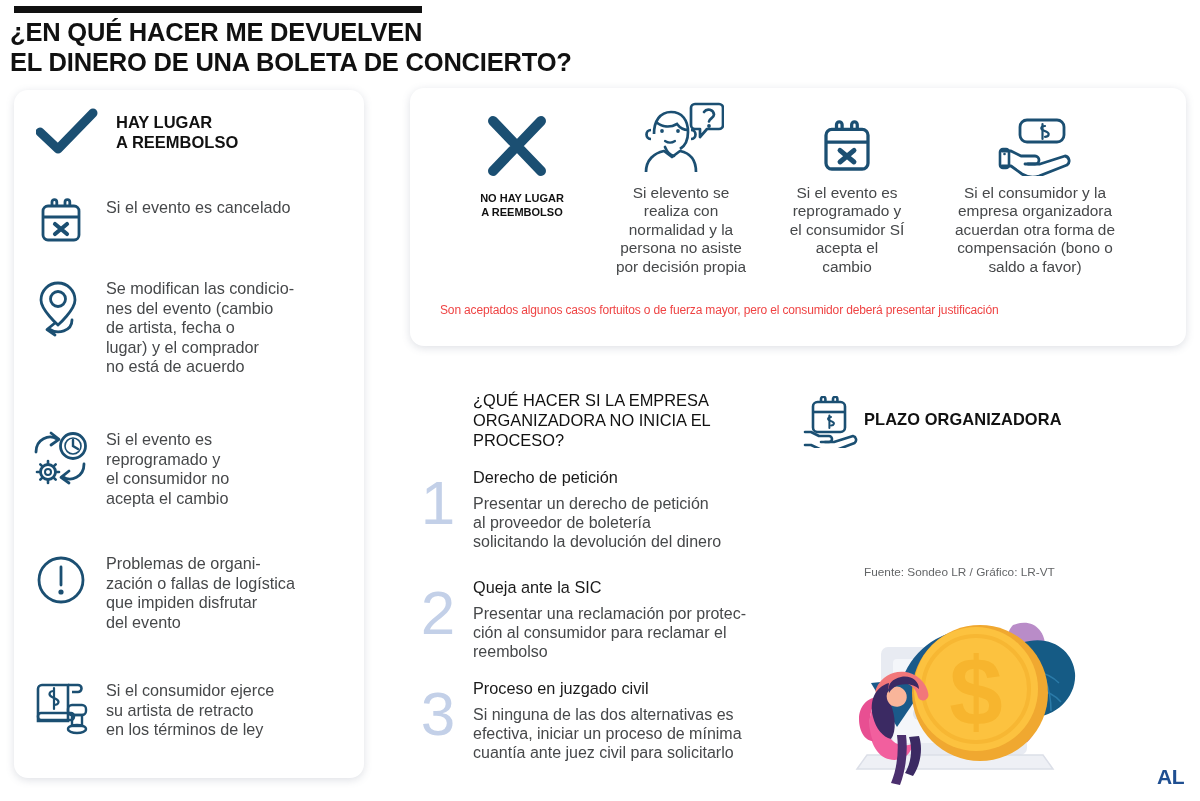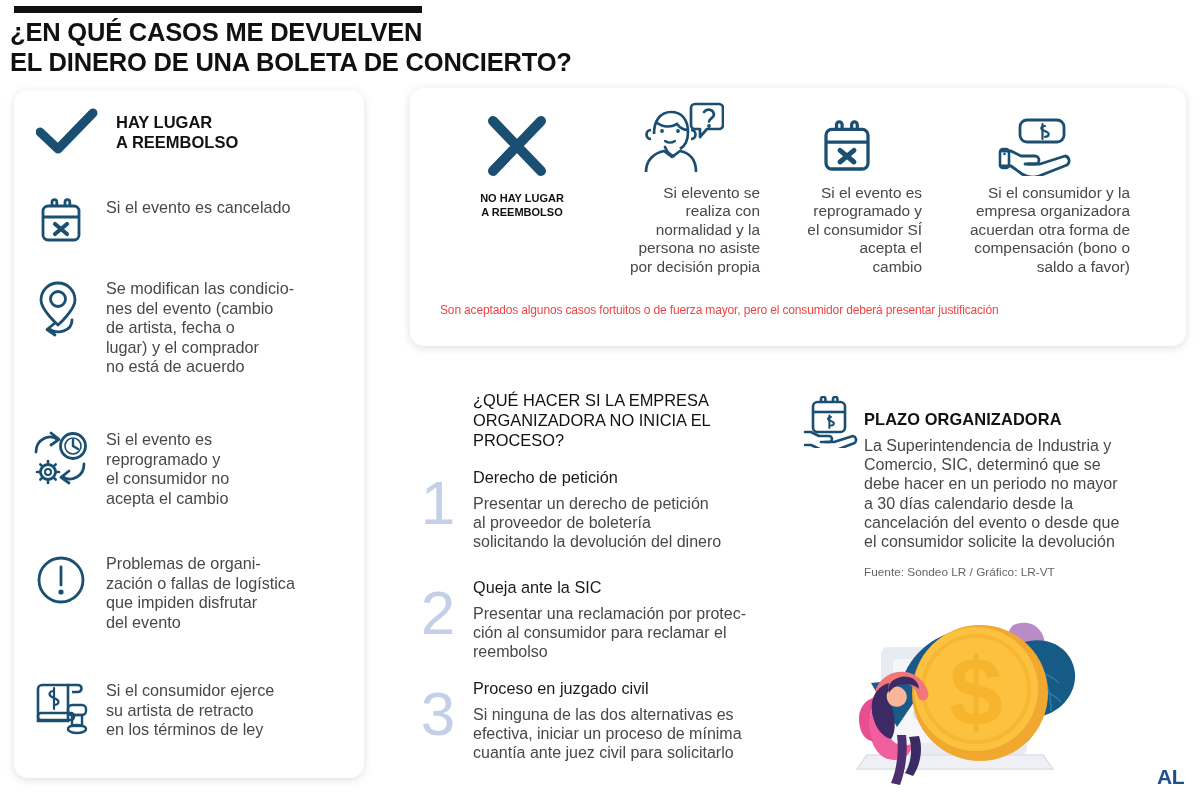--- a/index.html
+++ b/index.html
@@ -46,21 +46,21 @@
   #lrow-5{top:679px;}
 
   
   .nr-x{position:absolute;left:485px;top:115px;}
   .nr-title{
     position:absolute;left:447px;top:192px;width:150px;text-align:center;
     font-size:11px;font-weight:bold;color:#111111;line-height:1.24;
   }
   .nr-col{position:absolute;text-align:center;}
   .nr-col .ico{height:78px;display:flex;align-items:flex-end;justify-content:center;}
-  .nr-col .txt{font-size:15.4px;line-height:1.2;color:#46484a;margin-top:8px;text-align:right;}
+  .nr-col .txt{font-size:15.4px;line-height:1.2;color:#46484a;margin-top:8px;}
   #nr-c1{left:602px;top:98px;width:158px;}
   #nr-c2{left:772px;top:98px;width:150px;}
   #nr-c3{left:940px;top:98px;width:190px;}
 
   .nr-foot{
     position:absolute;left:440px;top:303px;width:720px;text-align:left;
     font-size:12px;color:#ef4444;letter-spacing:-0.15px;
   }
 
   
@@ -103,21 +103,21 @@
   }
   svg{display:block;}
 </style>
 </head>
 <body>
 
 <div class="stage">
 
   <div class="hdr-rule"></div>
   <div class="hdr-title">
-    <div>¿EN QUÉ CASOS ME DEVUELVEN</div>
+    <div>¿EN QUÉ HACER ME DEVUELVEN</div>
     <div>EL DINERO DE UNA BOLETA DE CONCIERTO?</div>
   </div>
 
   <div class="card" id="card-left"></div>
 
   <div class="yes-head">
     <span>
       <svg width="62" height="48" viewBox="0 0 62 48">
         <path d="M4 24 L22 41 L57 5" fill="none" stroke="#1b4f72" stroke-width="9" stroke-linecap="round" stroke-linejoin="round"></path>
       </svg>
@@ -331,26 +331,20 @@
       <line x1="10" y1="16" x2="42" y2="16" stroke="#1b4f72" stroke-width="2.6"></line>
       <path d="M18 7 V3 a2.2 2.2 0 0 1 4.4 0 V7" fill="none" stroke="#1b4f72" stroke-width="2.6"></path>
       <path d="M30 7 V3 a2.2 2.2 0 0 1 4.4 0 V7" fill="none" stroke="#1b4f72" stroke-width="2.6"></path>
       <path d="M28 21 c-3.2 0-4 2.4-1.2 3.6 l2.4 1 c2.8 1.3 2 4-1.2 4" fill="none" stroke="#1b4f72" stroke-width="2" stroke-linecap="round"></path>
       <line x1="26.4" y1="19.5" x2="26.4" y2="32" stroke="#1b4f72" stroke-width="2" stroke-linecap="round"></line>
       <path d="M2 36 h6 l8 4 h10 a3 3 0 0 1 0 6 h-8" fill="none" stroke="#1b4f72" stroke-width="2.6" stroke-linejoin="round" stroke-linecap="round"></path>
       <path d="M22 46 h9 l19-6 a4 4 0 0 1 1.6 7 l-21 8 c-4.6 1.6-9.2 .8-13-1.6 L8 49 H2" fill="none" stroke="#1b4f72" stroke-width="2.6" stroke-linejoin="round" stroke-linecap="round"></path>
     </svg>
   </div>
   <div class="plazo-title">PLAZO ORGANIZADORA</div>
-  <div class="plazo-body" style="white-space:pre-line">La Superintendencia de Industria y
-Comercio, SIC, determinó que se
-debe hacer en un periodo no mayor
-a 30 días calendario desde la
-cancelación del evento o desde que
-el consumidor solicite la devolución</div>
   <div class="plazo-src">Fuente: Sondeo LR / Gráfico: LR-VT</div>
 
   <div class="illus">
     <svg width="300" height="205" viewBox="0 0 300 205">
 
       <path d="M168 40 c20-8 34 6 32 26 c-2 20-16 34-30 32 c-12-2-16-18-12-34 c3-12 6-20 10-24 Z" fill="#b98cc8"></path>
       <path d="M176 58 c30-10 52 8 54 30 c2 24-20 46-46 44 c-18-2-26-20-22-40 c3-16 8-30 14-34 Z" fill="#155b85"></path>
       <path d="M186 70 c12 14 20 34 20 56" fill="none" stroke="#2b7ba8" stroke-width="1.6"></path>
       <path d="M190 86 c10 2 18 6 24 12 M192 104 c10 2 18 6 24 13" fill="none" stroke="#2b7ba8" stroke-width="1.4"></path>
       <path d="M160 108 c22-6 34 8 32 28 c-2 20-18 32-32 28 c-12-4-14-20-10-36 c2-10 6-18 10-20 Z" fill="#c78fd4"></path>

